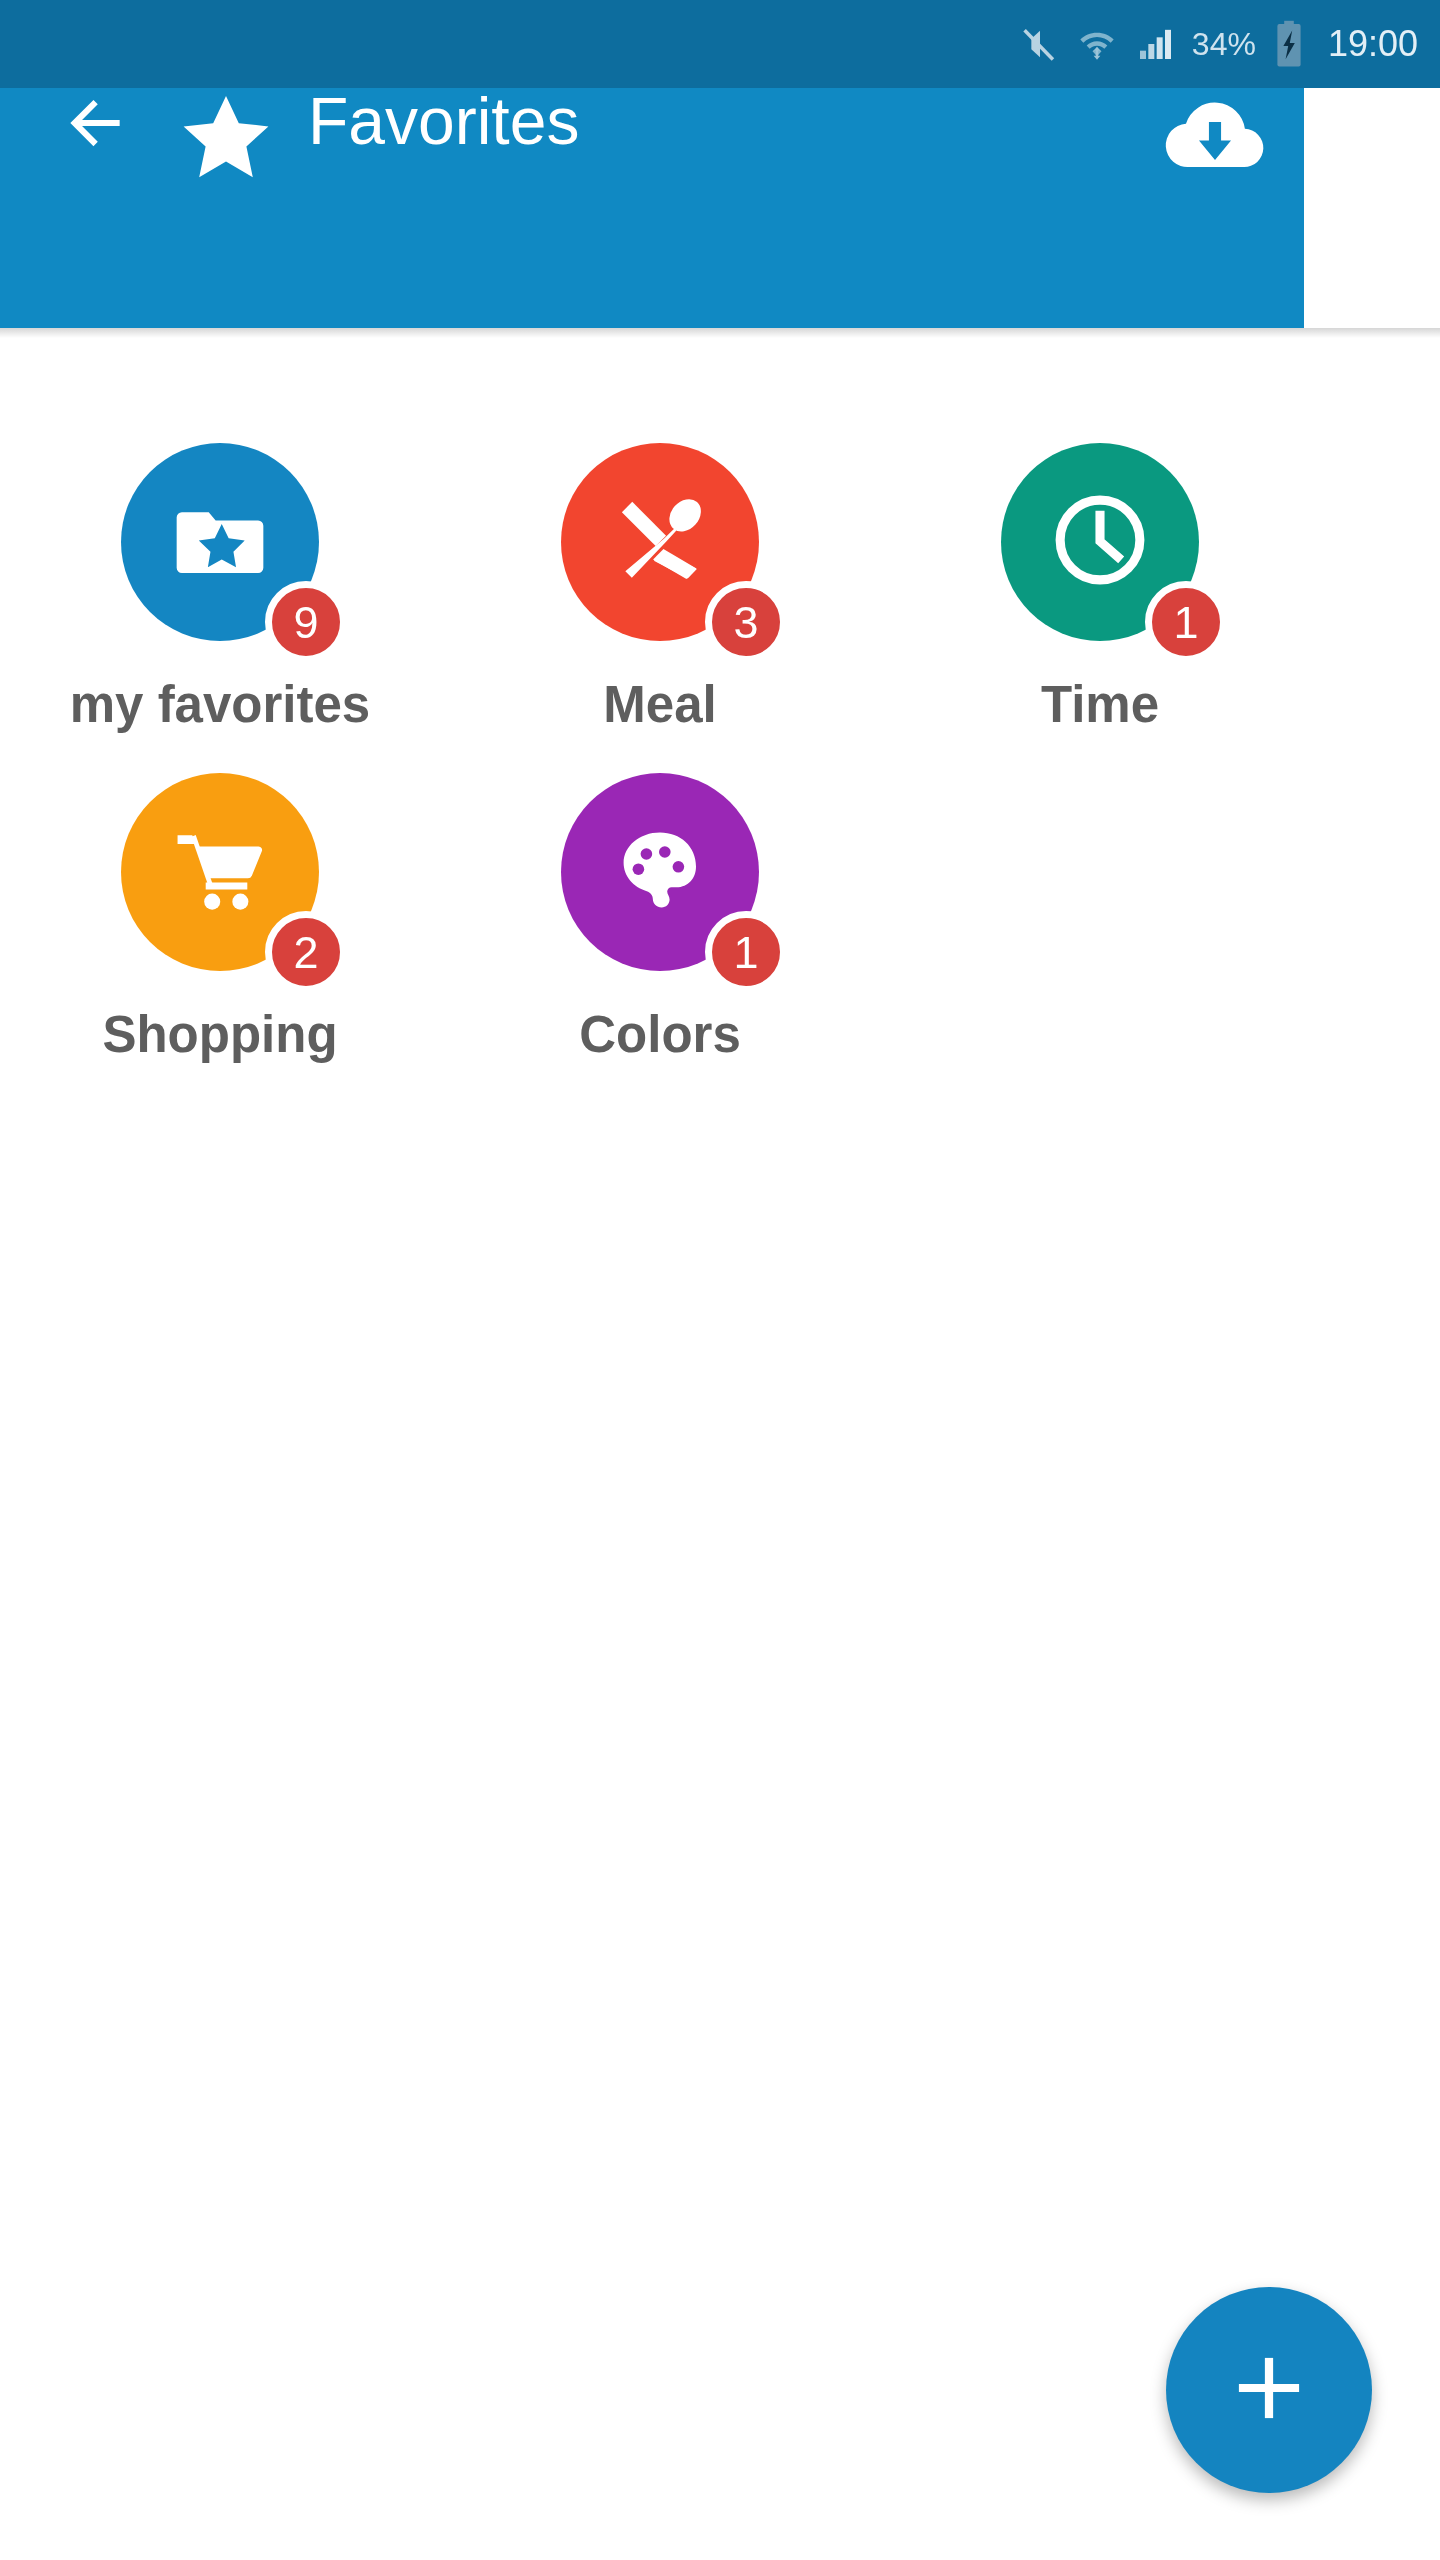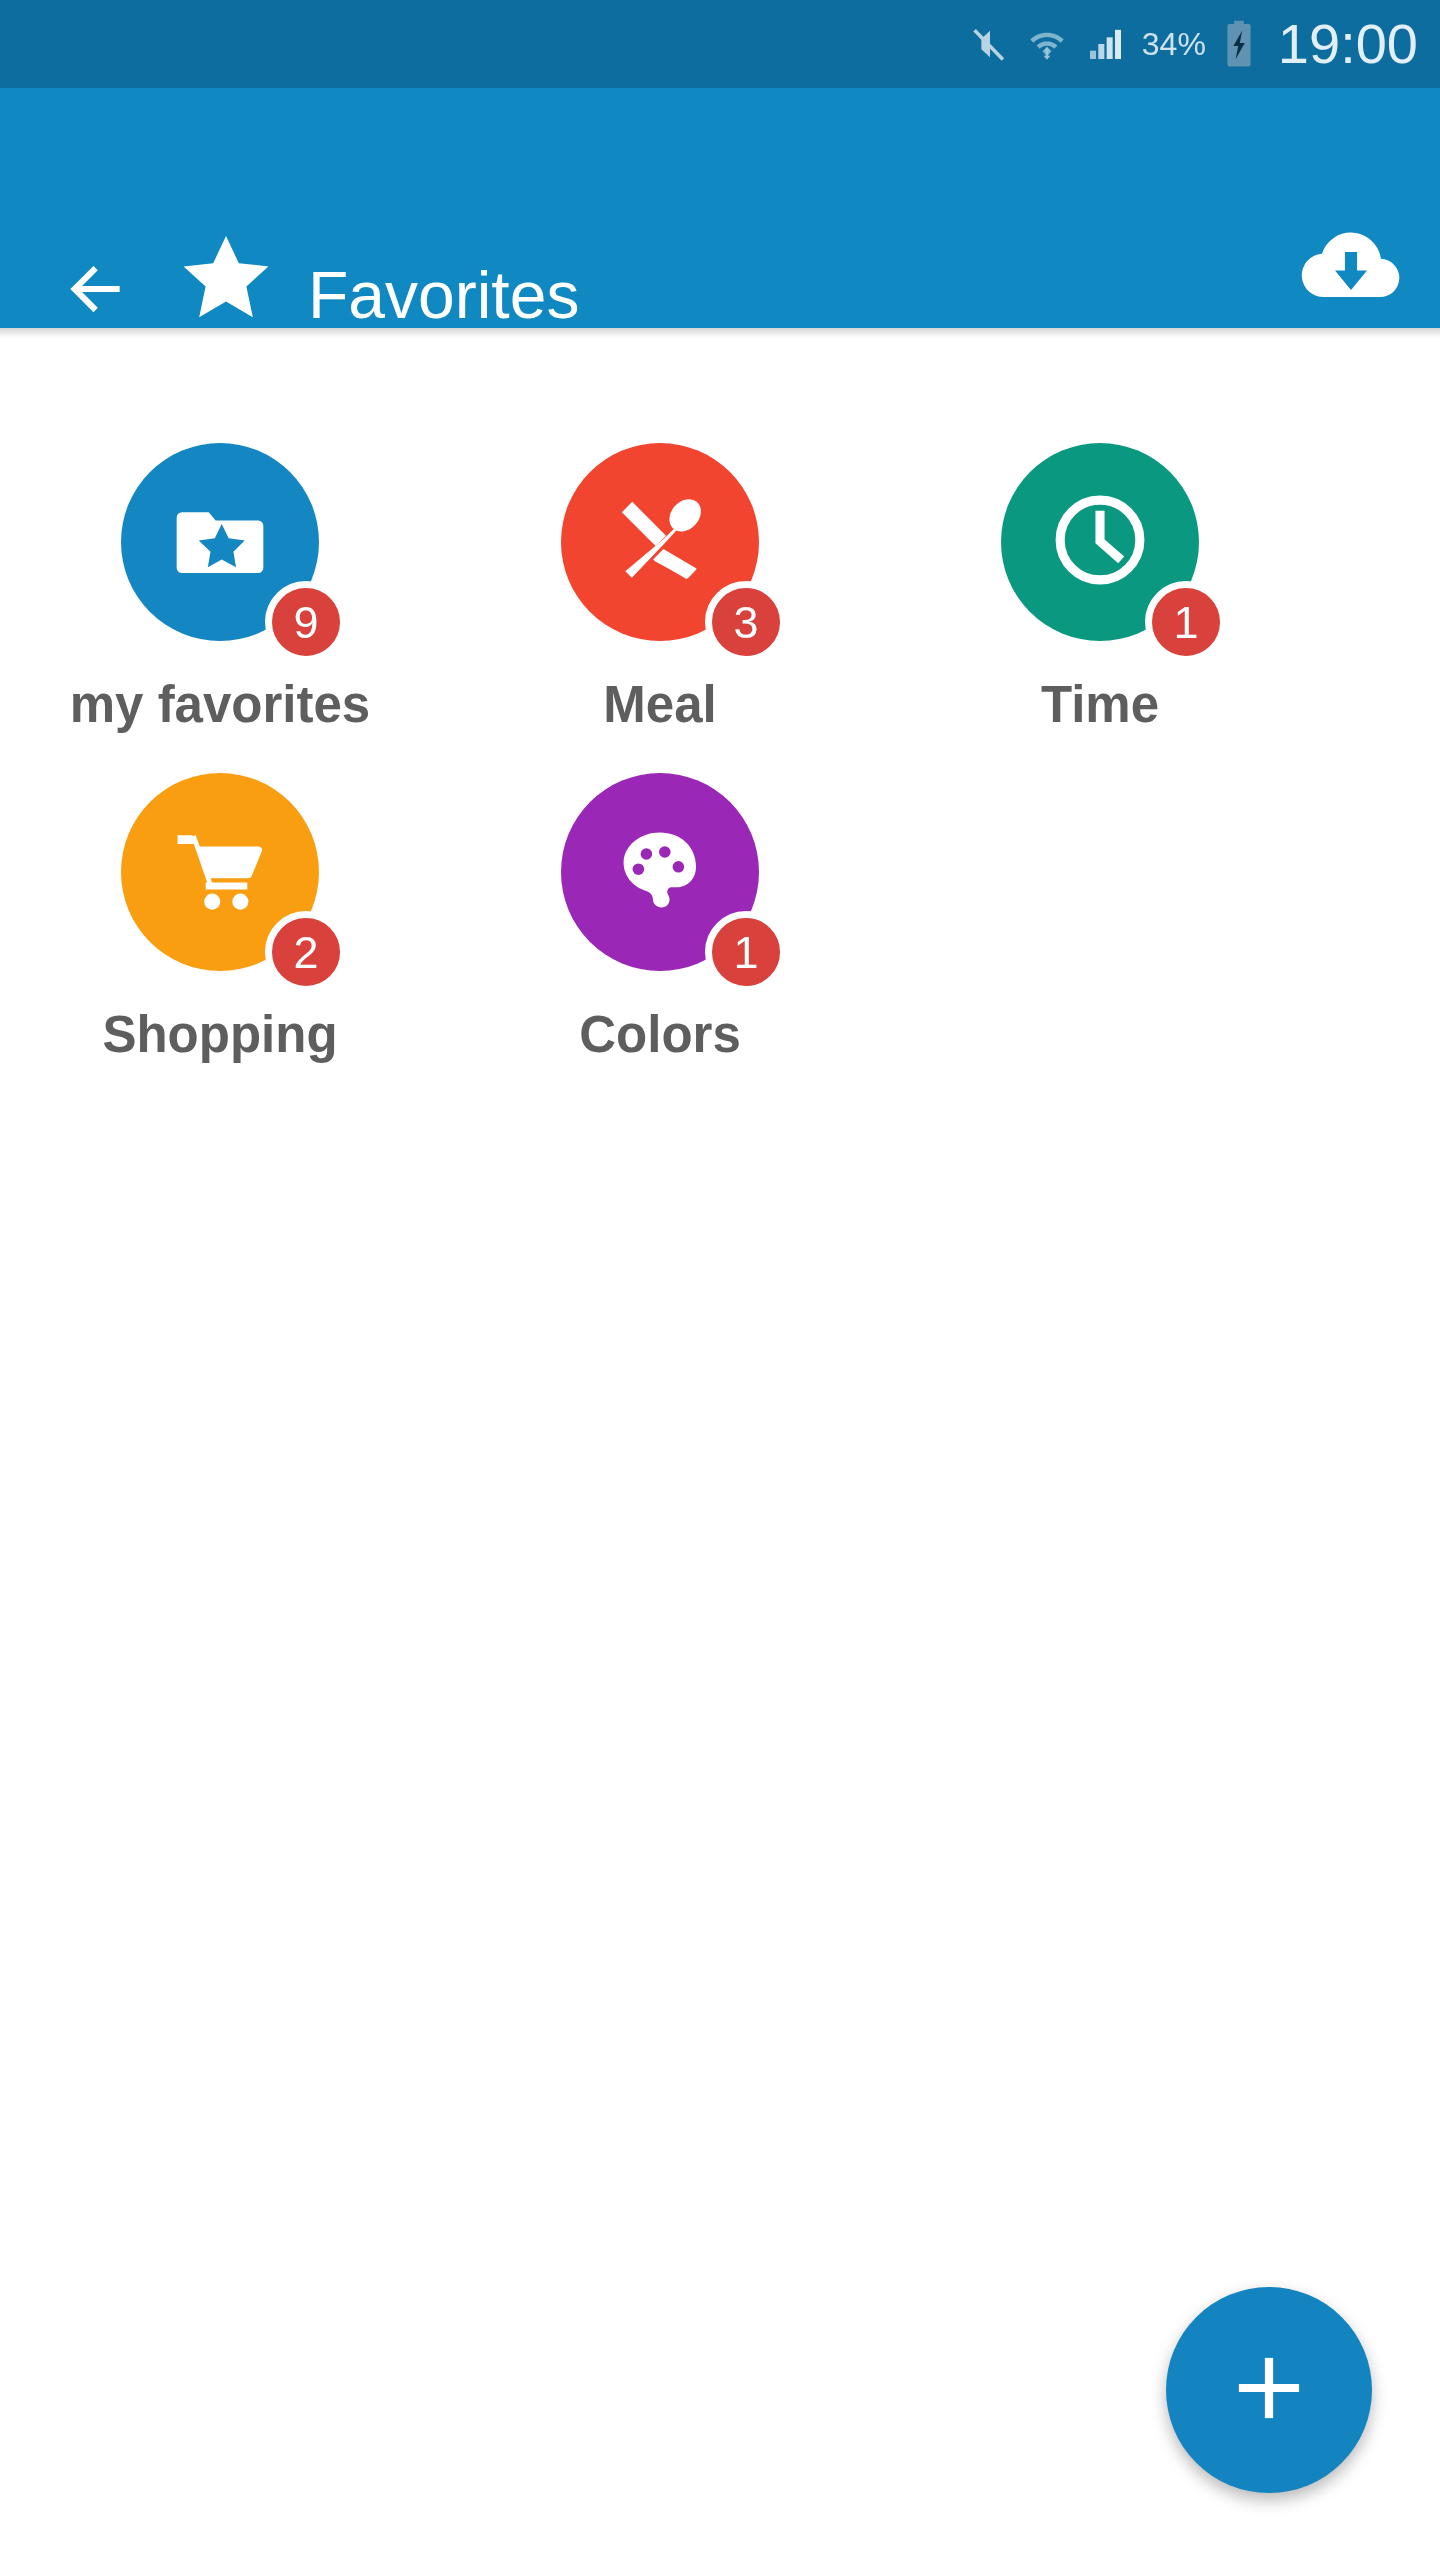--- a/index.html
+++ b/index.html
@@ -28,35 +28,35 @@
   .status-icon { display: flex; align-items: center; }
   .status-text {
     color: #cfe3ee;
     font-size: 32px;
     font-weight: 400;
     letter-spacing: 0px;
     line-height: 1;
   }
   .status-clock {
     color: #e3eff6;
-    font-size: 56px;
+    font-size: 36px;
     font-weight: 400;
     line-height: 1;
     margin-left: 6px;
   }
 
   
   .app-bar {
     position: absolute;
     top: 88px; left: 0;
-    width: 1440px;
+    width: 1304px;
     height: 240px;
     background: #1089c3;
     display: flex;
-    align-items: flex-end;
+    align-items: flex-start;
     padding: 0 34px 0 58px;
   }
   .back-btn {
     width: 74px; height: 74px;
     display: flex; align-items: center; justify-content: center;
     flex: 0 0 auto;
   }
   .bar-star {
     margin-left: 46px;
     flex: 0 0 auto;

